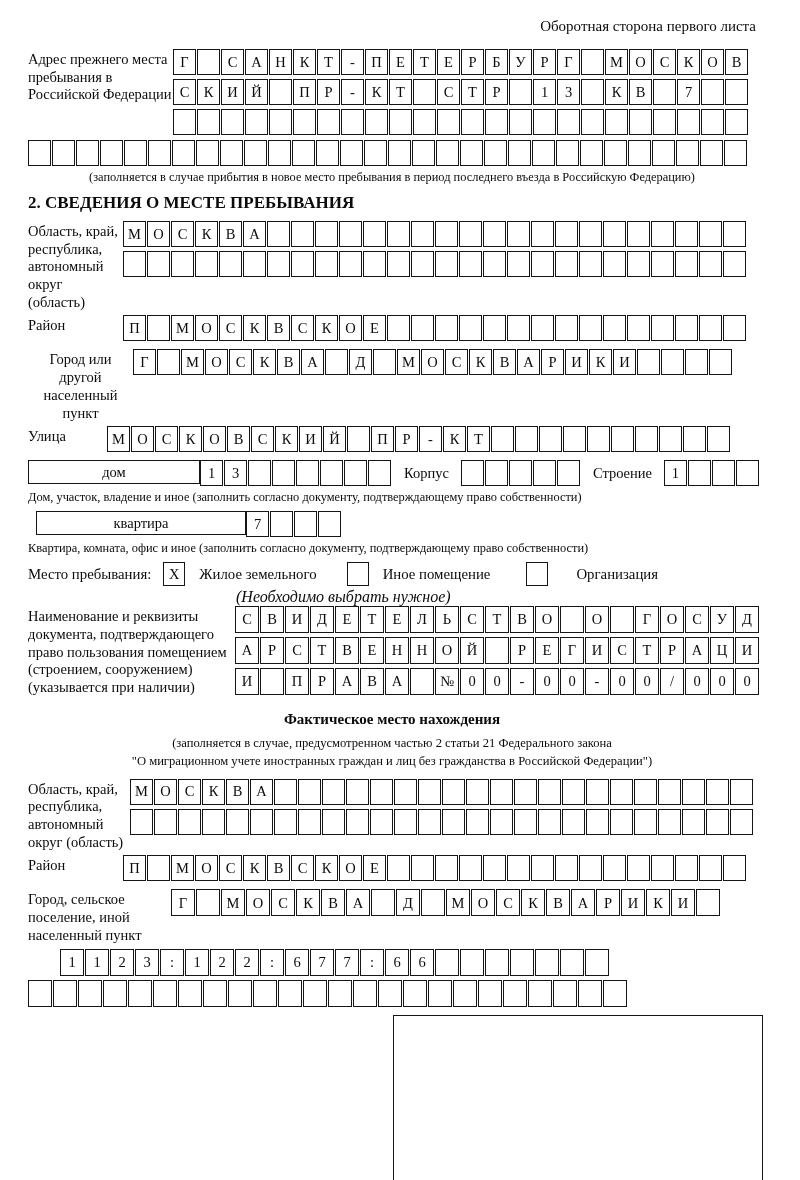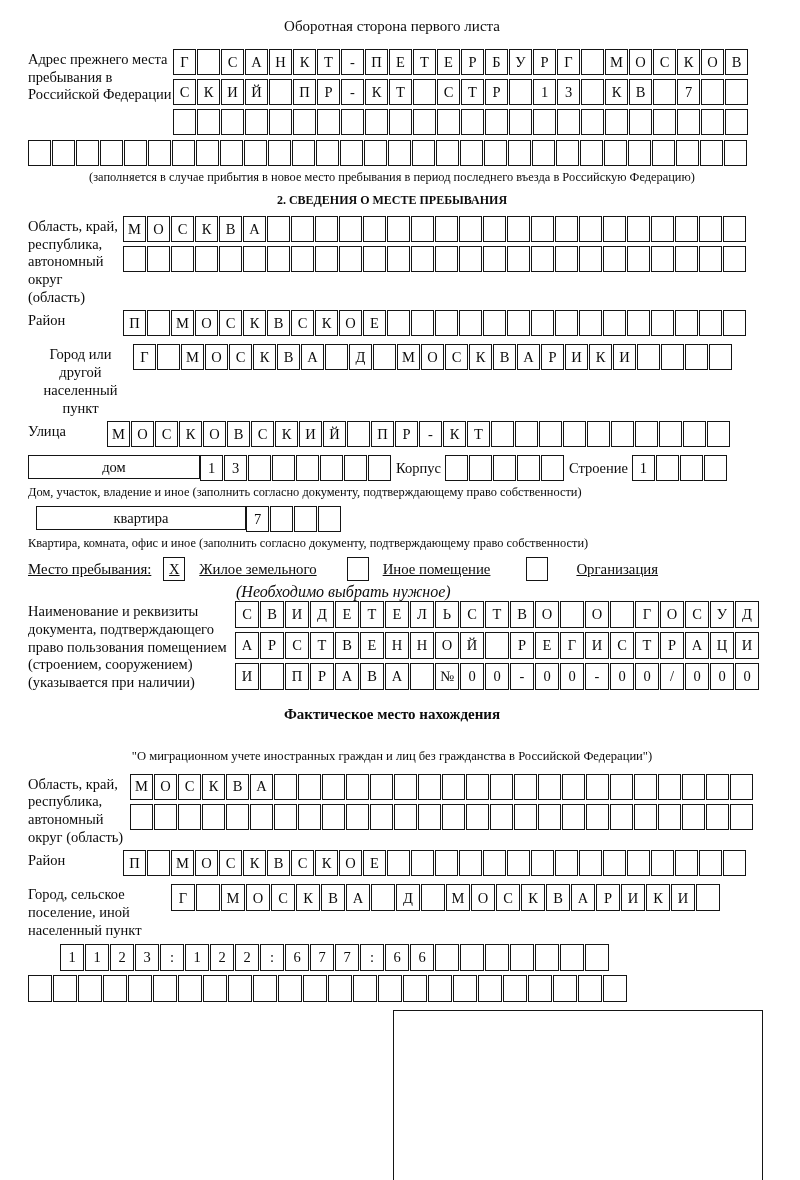--- a/index.html
+++ b/index.html
@@ -1,40 +1,40 @@
 <!DOCTYPE html>
 <html><head>
 <meta charset="utf-8">
 <style>
   html,body{margin:0;padding:0;background:#fff;}
   .page{
     position:relative;width:800px;height:1180px;background:#fff;color:#0b0b0b;
     font-family:"Liberation Serif","DejaVu Serif",serif;
     box-sizing:border-box;padding:8px 44px 0 28px;overflow:hidden;
   }
-  .top-note{text-align:center;font-size:15px;margin:10px 0 14px 0;}
+  .top-note{text-align:right;font-size:15px;margin:10px 0 14px 0;}
   .group{display:flex;margin-bottom:4px;}
   .labelcol{flex-shrink:0;font-size:14.5px;line-height:1.22;padding-top:2px;}
   .rowscol{flex:1;}
   .crow{display:flex;margin-bottom:4px;}
   .cell{
     box-sizing:border-box;width:23px;height:26px;margin-right:1px;flex-shrink:0;
     border:1.5px solid #151515;display:inline-flex;align-items:center;justify-content:center;
     font-size:14.5px;line-height:1;background:#fff;
   }
   .pitch25 .cell{width:24px;height:27px;}
   .note{font-size:12.4px;margin:1px 0 6px 0;}
   .note.center{text-align:center;}
-  .sec-header{text-align:center;font-weight:bold;font-size:12px;margin:8px 0 8px 0;}
+  .sec-header{font-weight:bold;font-size:17px;margin:8px 0 8px 0;}
   .widebox{
     box-sizing:border-box;border:1.5px solid #151515;height:24px;flex-shrink:0;
     display:inline-flex;align-items:center;justify-content:center;font-size:14.5px;
   }
-  .inline-lbl{font-size:14.5px;align-self:center;padding:0 4px;white-space:nowrap;}
-  .stay{display:flex;align-items:center;margin:6px 0 2px 0;font-size:14.8px;text-decoration:underline;}
+  .inline-lbl{font-size:14.5px;align-self:center;padding:0 12px;white-space:nowrap;}
+  .stay{display:flex;align-items:center;margin:6px 0 2px 0;font-size:14.8px;}
   .cb{
     box-sizing:border-box;width:22px;height:24px;border:1.5px solid #151515;margin:0 14px 0 12px;
     display:inline-flex;align-items:center;justify-content:center;font-size:14.5px;flex-shrink:0;
   }
   .stay-note{font-size:16px;margin:2px 0 0 208px;font-style:italic;}
   .fact-title{text-align:center;font-weight:bold;font-size:15px;margin:12px 0 6px 0;}
   .fact-note{text-align:center;font-size:12.6px;line-height:1.45;margin-bottom:8px;}
   .cad-r1{padding-left:32px;}
   .stamp-wrap{margin-left:365px;margin-top:4px;width:372px;}
   .stamp-box{box-sizing:border-box;border:1.6px solid #151515;width:370px;height:172px;}
@@ -453,21 +453,21 @@
           <span class="cell filled">/</span>
           <span class="cell filled">0</span>
           <span class="cell filled">0</span>
           <span class="cell filled">0</span>
         </div>
     </div>
   </div>
 
   <div class="fact-title">Фактическое место нахождения</div>
   <div class="fact-note">
-    <br>
+    <span>(заполняется в случае, предусмотренном частью 2 статьи 21 Федерального закона</span><br>
     <span>"О миграционном учете иностранных граждан и лиц без гражданства в Российской Федерации")</span>
   </div>
 
   <div class="group">
     <div class="labelcol w102">Область, край, республика, автономный округ (область)</div>
     <div class="rowscol">
       <div class="crow">
           <span class="cell filled">М</span>
           <span class="cell filled">О</span>
           <span class="cell filled">С</span>

